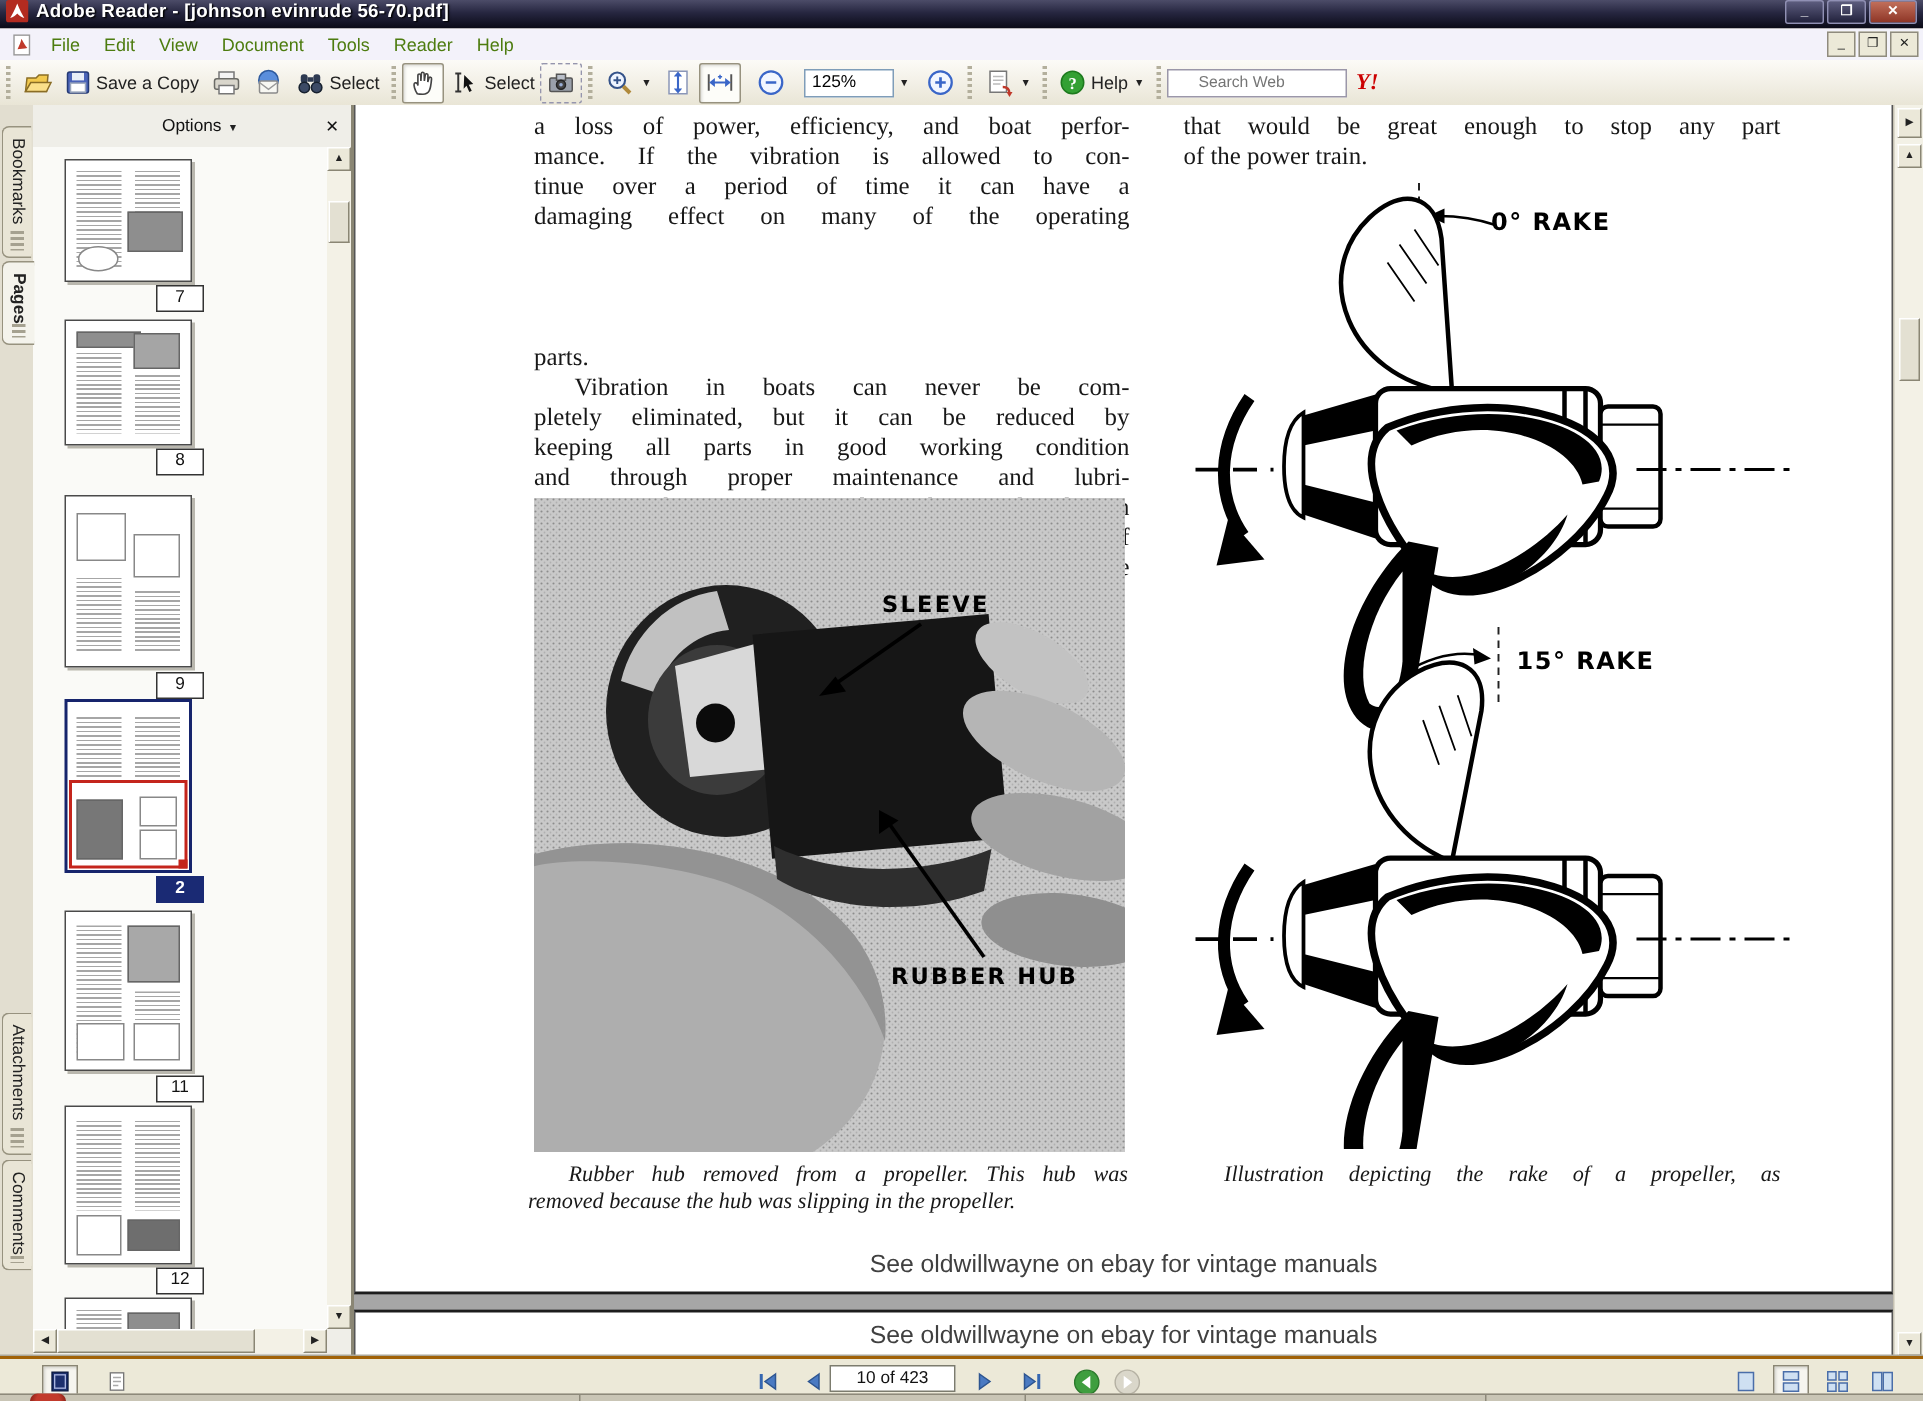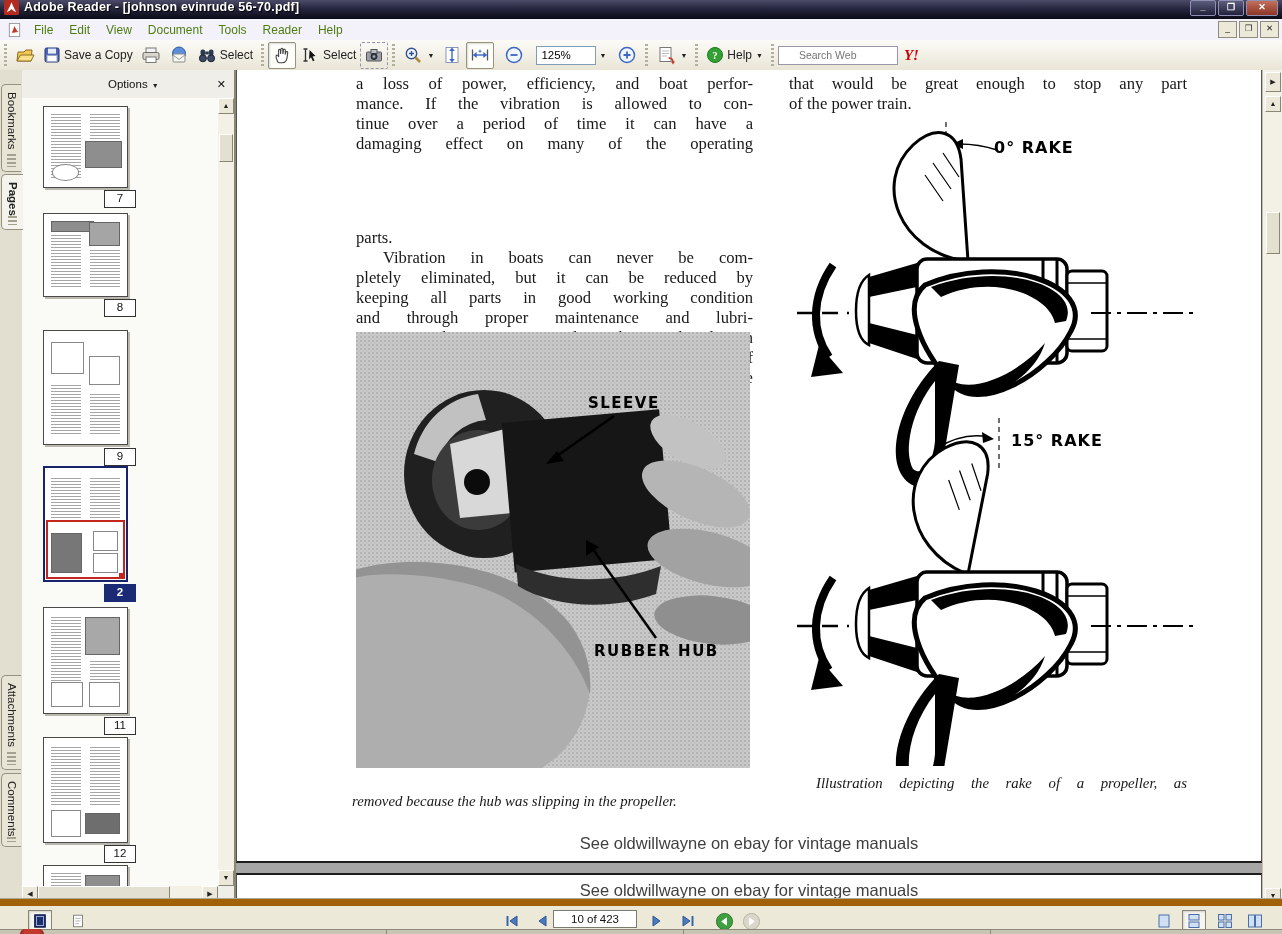--- a/index.html
+++ b/index.html
@@ -92,21 +92,21 @@
   .ind{text-indent:27px;}
   .cap{font-style:italic;font-size:14.8px;line-height:18px;}
   .capjl{white-space:pre-line;text-align:justify;text-align-last:justify;font-style:italic;
          font-size:14.8px;line-height:18px;}
   .pfoot{position:absolute;left:0;width:100%;text-align:center;
          font-family:"Liberation Sans",sans-serif;font-size:16.5px;color:#404040;}
   .rklab{font-family:"DejaVu Sans",sans-serif;font-weight:bold;font-size:16px;letter-spacing:1px;fill:#000;}
   .phlab{font-family:"DejaVu Sans",sans-serif;font-weight:bold;font-size:15px;letter-spacing:1.5px;fill:#000;}
   
   .sbar{position:absolute;left:0;right:0;bottom:0;height:28px;background:#ece9d8;
-        border-top:7px solid #a16207;box-shadow:0 -1px 0 #aca899;}
+        border-top:2px solid #a16207;box-shadow:0 -1px 0 #aca899;}
   .stbtn{position:absolute;top:4px;width:22px;height:20px;display:flex;align-items:center;
          justify-content:center;border:1px solid transparent;}
   .stbtn.pressed{border-color:#8a8674;background:#f6f5ef;box-shadow:inset 1px 1px 2px rgba(0,0,0,.15);}
   .pagefield{position:absolute;left:553px;top:4px;width:84px;height:18px;background:#fff;
              border:1px solid #7c7c6e;text-align:center;font-size:11.5px;line-height:17px;color:#111;box-sizing:border-box;}
   .tsksliver{position:absolute;left:0;right:0;bottom:0;height:4px;background:#c9c5b5;border-top:1px solid #8d897a;}
   .tskline{position:absolute;bottom:0;width:1px;height:4px;background:#8d897a;}
   .tskred{position:absolute;left:20px;bottom:0;width:24px;height:5px;border-radius:12px 12px 0 0;
           background:radial-gradient(circle at 50% 120%,#c23a2c 0 60%,#7e1d14 100%);}
 </style>
@@ -421,20 +421,21 @@
           <ellipse cx="356" cy="288" rx="58" ry="24" transform="rotate(6 356 288)" fill="#8f8f8f"></ellipse>
           <text x="232" y="76" class="phlab">SLEEVE</text>
           <path d="M258 84 L198 126" stroke="#000" stroke-width="2.5"></path>
           <polygon points="190,132 201,119 208,129" fill="#000"></polygon>
           <text x="238" y="324" class="phlab">RUBBER HUB</text>
           <path d="M300 306 L236 216" stroke="#000" stroke-width="2.5"></path>
           <polygon points="230,208 230,224 243,215" fill="#000"></polygon>
         </svg>
       </div>
 
+      <div class="abs capjl ind" style="left:115px;top:704px;width:400px">Rubber hub removed from a propeller.  This hub was</div>
       <div class="abs capjl" style="left:552px;top:4px;width:398px;font-style:normal;font-size:16.6px;line-height:20px">that would be great enough to stop any part</div>
 
       <div class="abs cap" style="left:115px;top:722px;width:400px">removed because the hub was slipping in the propeller.</div>
       <div class="abs ll" style="left:552px;top:24px;width:398px">of the power train.</div>
 
       <div class="abs" style="left:552px;top:46px;width:410px;height:650px">
         <svg width="410" height="650" viewBox="0 0 410 650">
 
           <path d="M157 6 V54" stroke="#222" stroke-width="1.3" stroke-dasharray="5 4" fill="none"></path>
           <path d="M118 38 Q136 30 149 28" stroke="#000" stroke-width="1.6" fill="none"></path>

